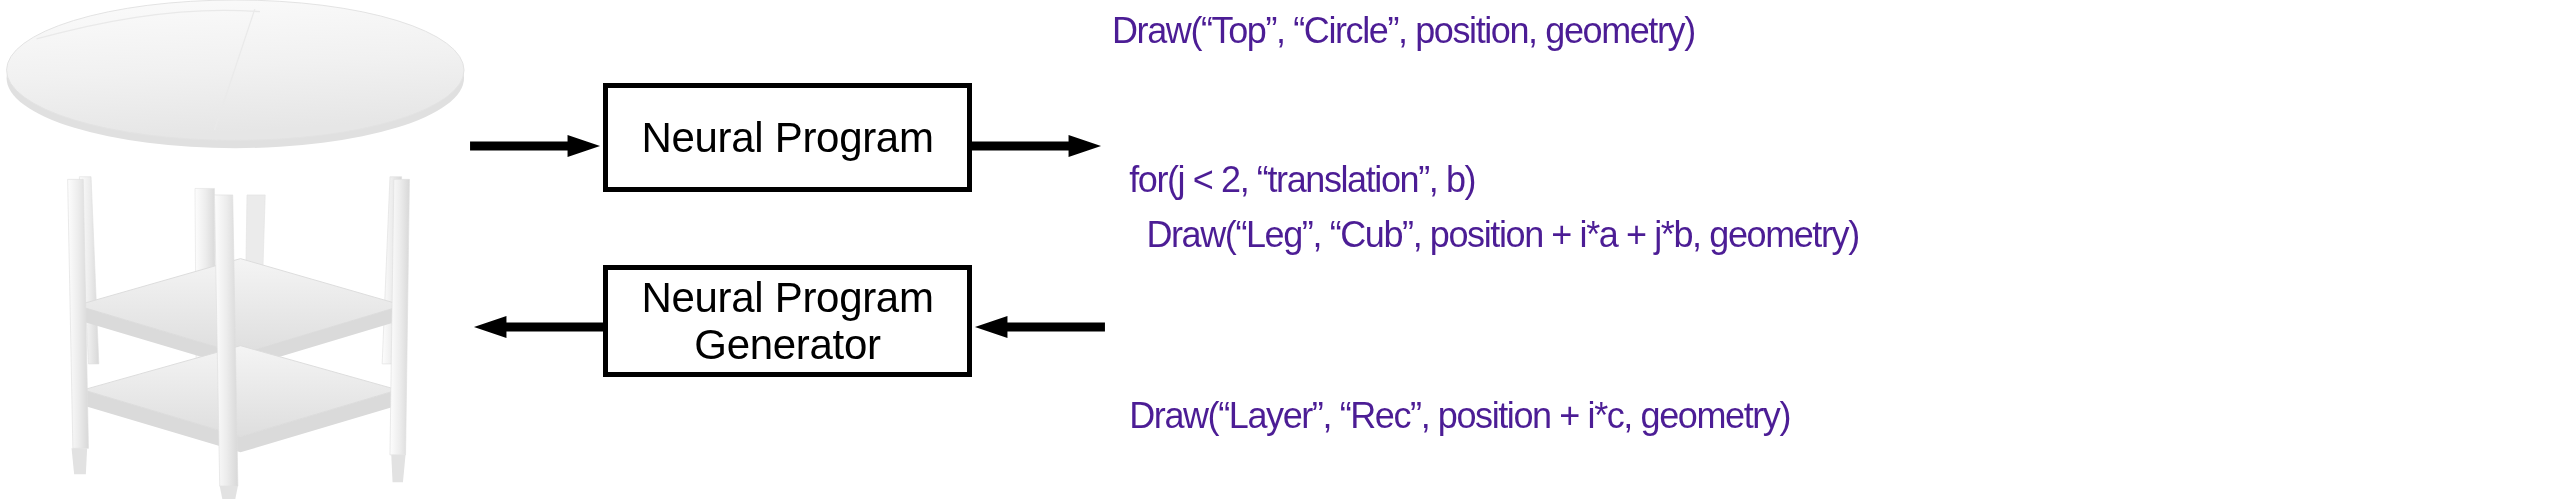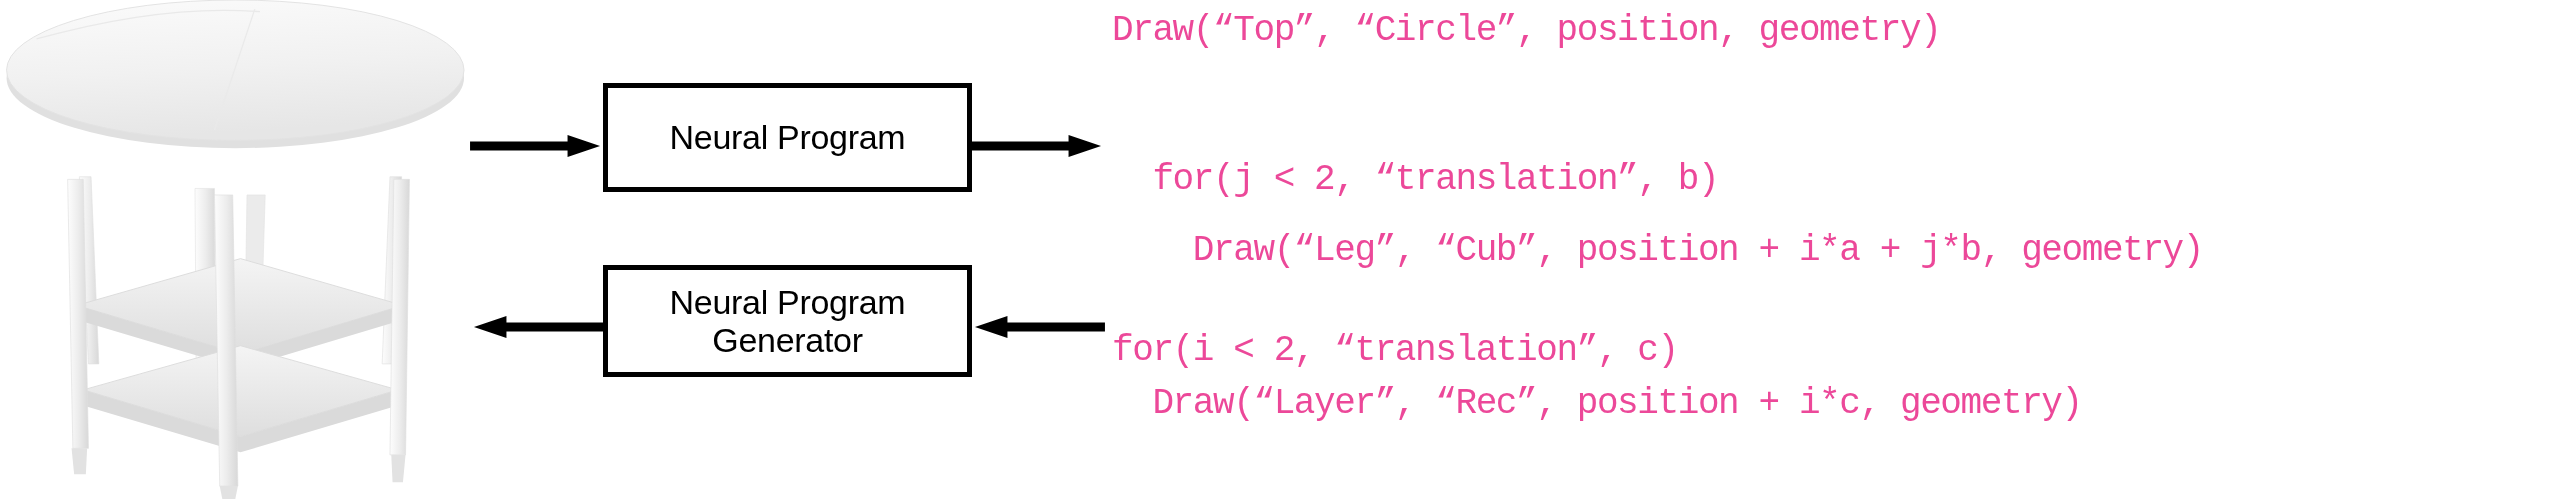--- a/index.html
+++ b/index.html
@@ -35,21 +35,21 @@
     background: #ffffff;
     border: 5.8px solid #000000;
     display: flex;
     flex-direction: column;
     align-items: center;
     justify-content: center;
     line-height: 1.12;
   }
   .proc-box .line {
     font-family: "Liberation Sans", sans-serif;
-    font-size: 34px;
+    font-size: 42px;
     color: #000000;
     white-space: nowrap;
     letter-spacing: -0.3px;
   }
   #box-generator {
     left: 603px;
     top: 83px;
     width: 369px;
     height: 109px;
   }
@@ -72,23 +72,23 @@
   #arrow-code-to-executor    { left: 971px; top: 314px; width: 134px; }
   #arrow-executor-to-image   { left: 470px; top: 314px; width: 134px; }
 
   
   #code-block {
     position: absolute;
     left: 1112px;
     top: 0px;
     width: 1464px;
     height: 501px;
-    font-family: Liberation Mono, monospace;
+    font-family: Liberation Sans, sans-serif;
     font-size: 36px;
-    color: #ec4899;
+    color: #4c1d95;
     white-space: pre;
   }
   .code-line {
     position: absolute;
     left: 0;
     white-space: pre;
     letter-spacing: -1.4px;
   }
 </style>
 </head>
@@ -189,20 +189,19 @@
   <div class="arrow" id="arrow-executor-to-image">
     <svg width="134" height="26" viewBox="0 0 206 40">
       <path d="M206 13 L56 13 L56 3 L6 20 L56 37 L56 27 L206 27 Z" fill="#000000"></path>
     </svg>
   </div>
 
   <div id="code-block">
     <div class="code-line" style="top:10.4px">Draw(“Top”, “Circle”, position, geometry)</div>
     <div class="code-line" style="top:64px"></div>
     <div class="code-line" style="top:159px">  for(j &lt; 2, “translation”, b)</div>
-    <div class="code-line" style="top:230px">    Draw(“Leg”, “Cub”, position + i*a + j*b, geometry)</div>
+    <div class="code-line" style="top:214px">    Draw(“Leg”, “Cub”, position + i*a + j*b, geometry)</div>
     <div class="code-line" style="top:277px"></div>
-    <div class="code-line" style="top:330px">for(i &lt; 2, “translation”, c)</div>
-    <div class="code-line" style="top:383px">  Draw(“Layer”, “Rec”, position + i*c, geometry)</div>
+    <div class="code-line" style="top:395px">  Draw(“Layer”, “Rec”, position + i*c, geometry)</div>
   </div>
 
 </div>
 
 
 </body></html>

